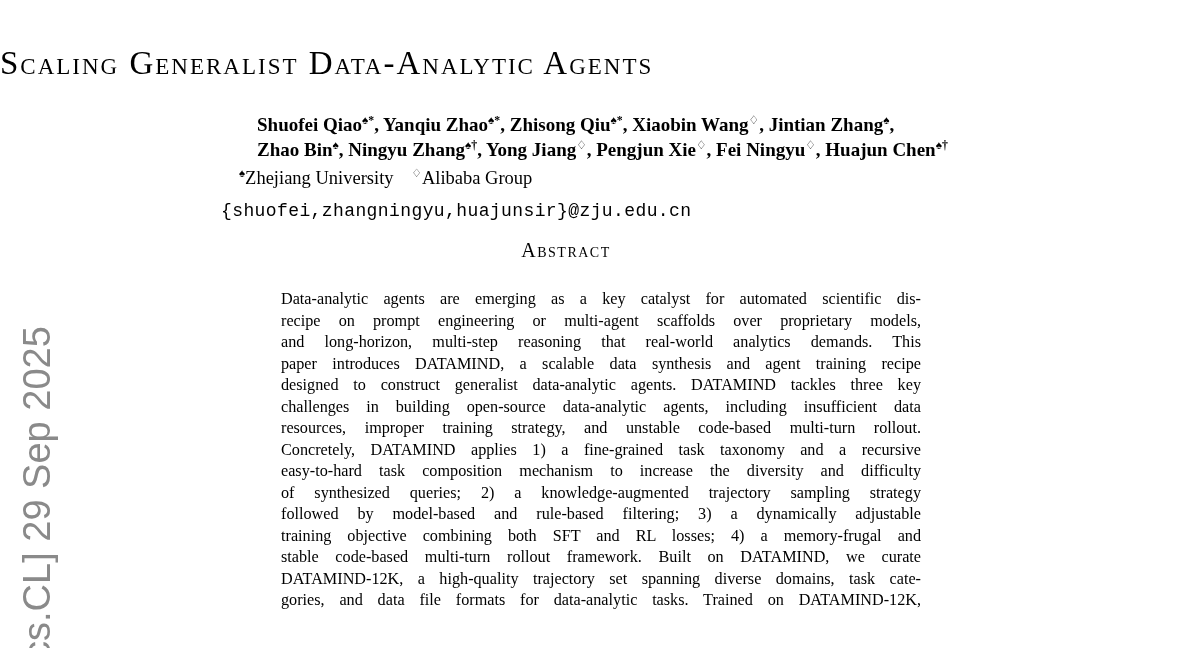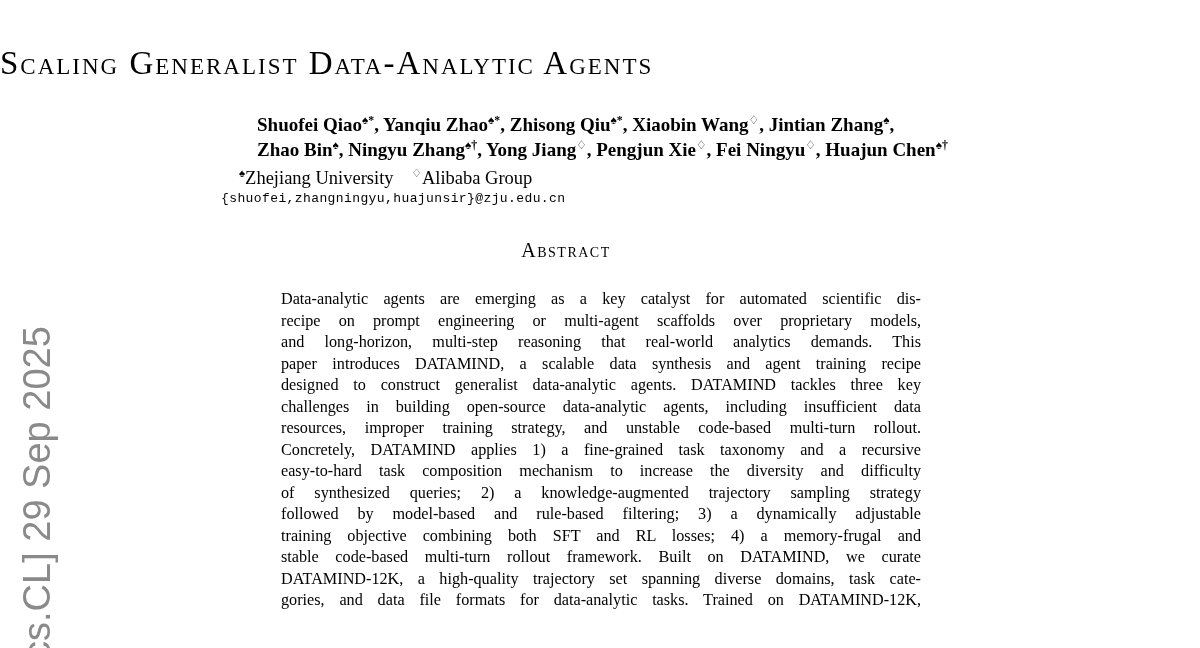--- a/index.html
+++ b/index.html
@@ -45,23 +45,23 @@
     font-size: 62%; line-height: 0;
   }
 
   .affiliations {
     position: absolute; left: 221px; top: 166px;
     font-size: 18.5px; line-height: 24px; margin-left: 18px;
   }
   .affil-item { margin-right: 18px; }
 
   .email-line {
-    position: absolute; left: 221px; top: 187px;
+    position: absolute; left: 221px; top: 199px;
     font-family: "Liberation Mono", "DejaVu Sans Mono", monospace;
-    font-size: 13px; letter-spacing: 0.4px; line-height: 24px;
+    font-size: 18px; letter-spacing: 0.4px; line-height: 24px;
   }
 
   .abstract-heading {
     position: absolute; top: 238px; left: 0; width: 1132px;
     text-align: center;
     font-variant: small-caps;
     font-size: 20px;
     letter-spacing: 1.5px;
     line-height: 24px;
   }

